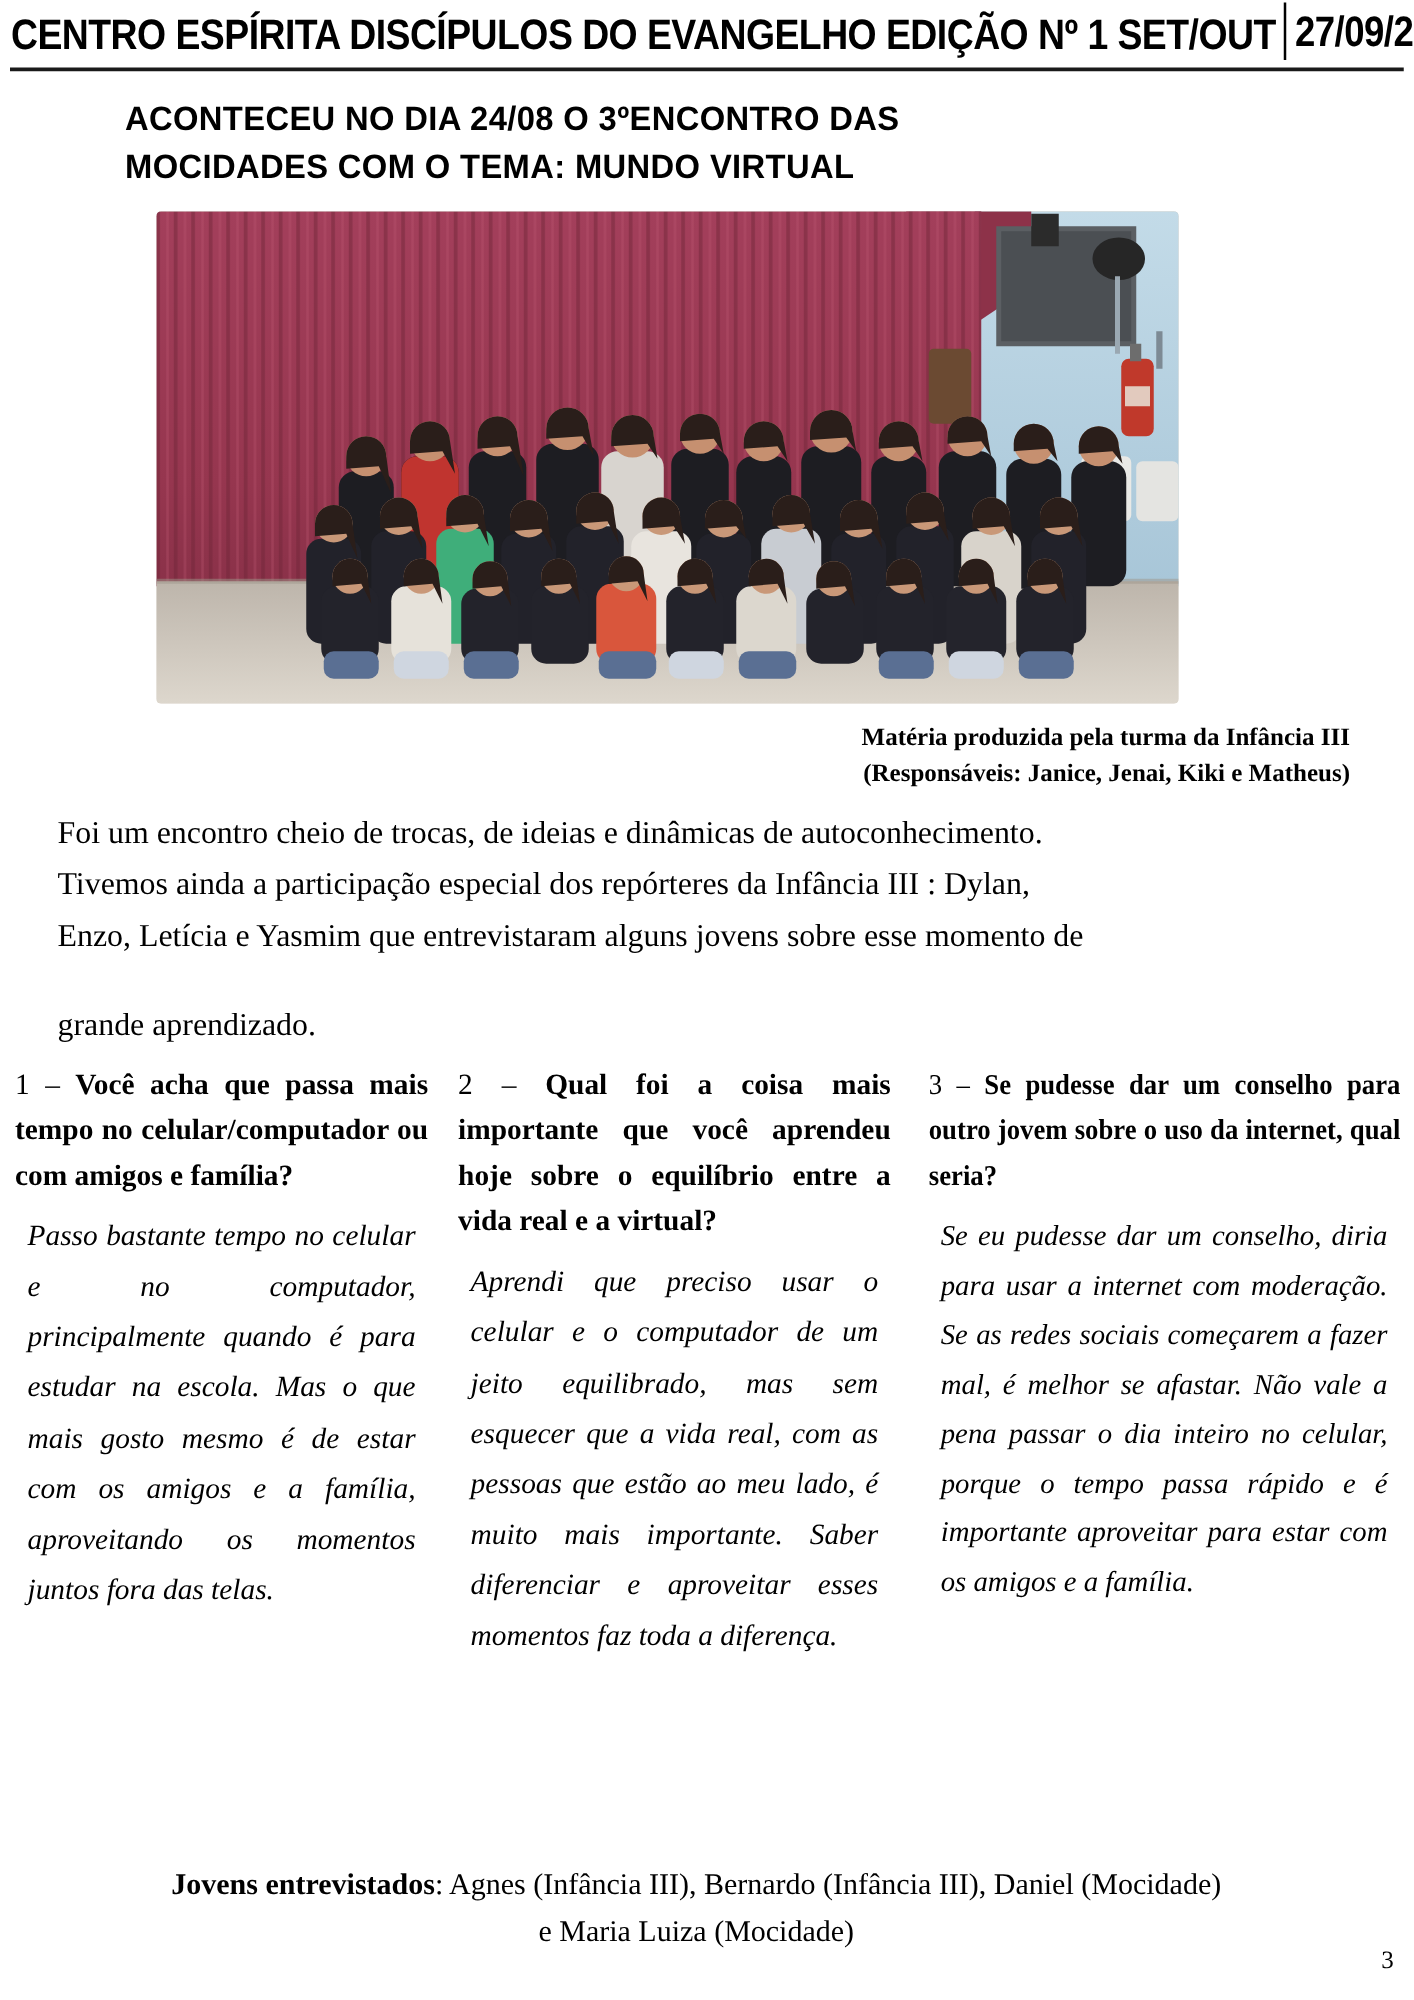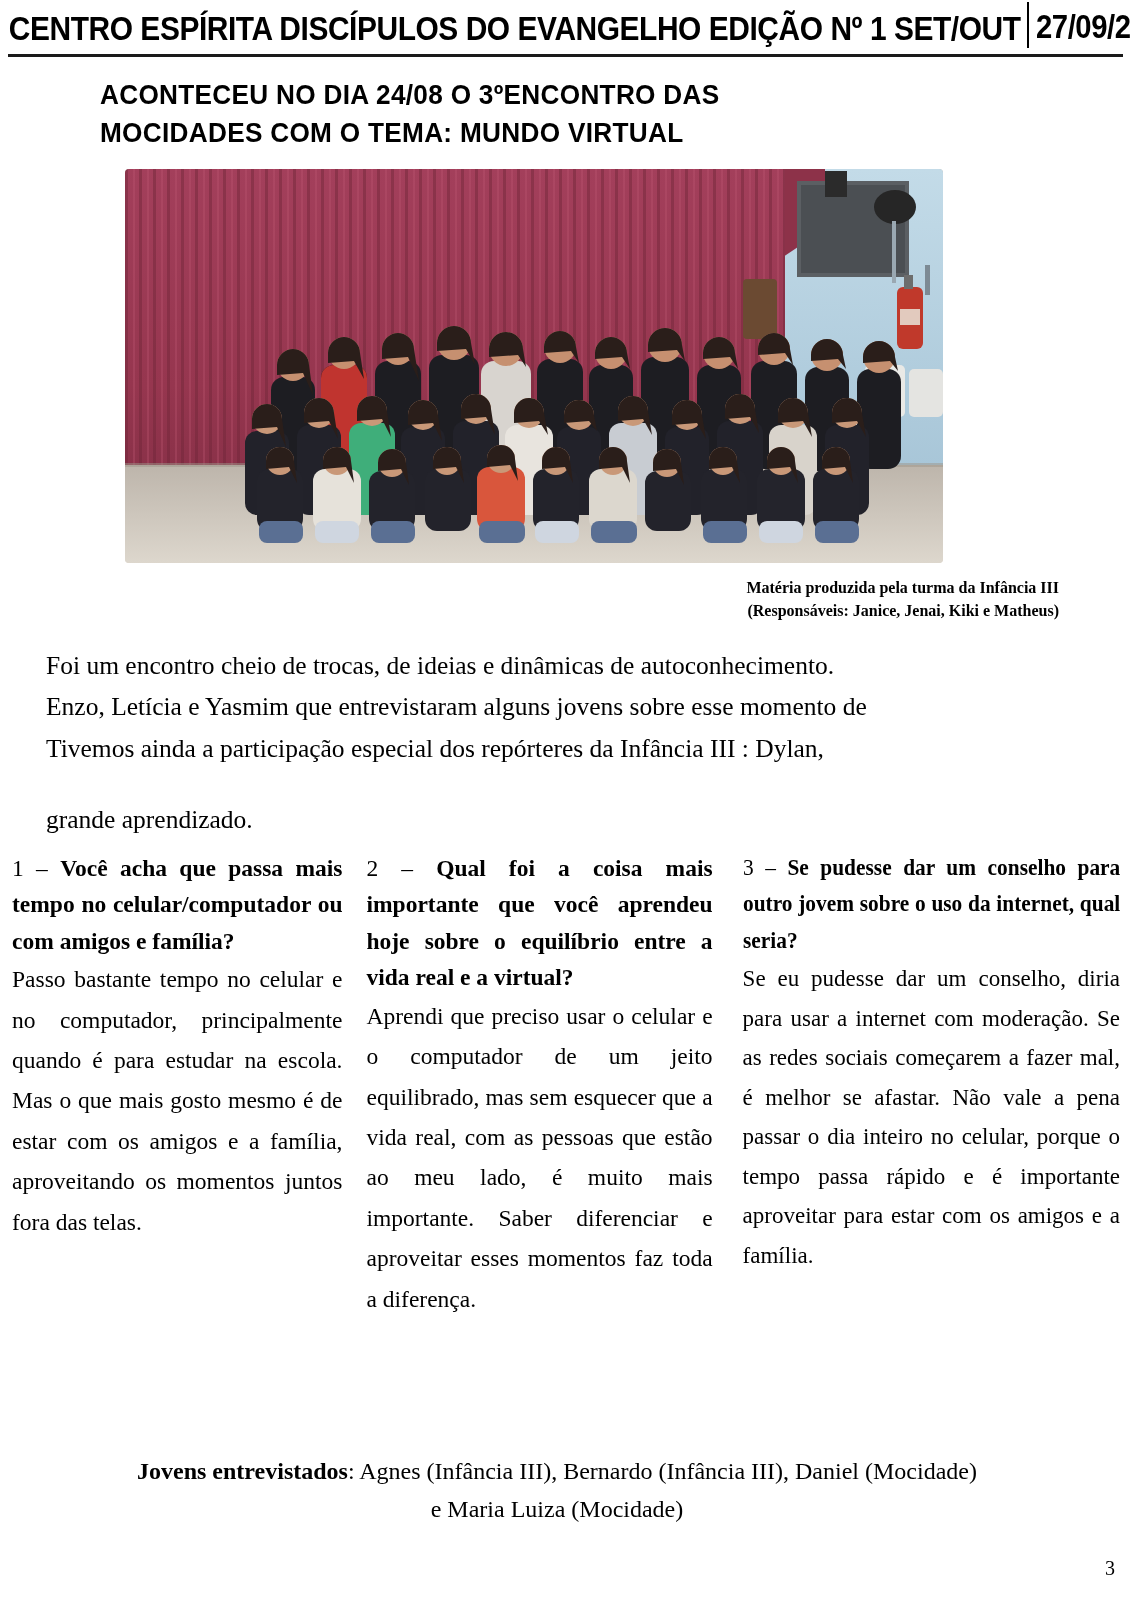--- a/index.html
+++ b/index.html
@@ -91,26 +91,26 @@
     width: 818px;
     height: 394px;
     border-radius: 4px;
     overflow: hidden;
   }
   .photo-svg { display:block; width:100%; height:100%; }
 
   
   .caption {
     position: absolute;
-    left: 422px;
+    left: 443px;
     top: 576px;
     width: 637px;
     text-align: right;
     font-weight: bold;
-    font-size: 16px;
+    font-size: 20px;
     line-height: 1.45;
   }
 
   
   .intro {
     position: absolute;
     left: 30px;
     top: 645px;
     width: 1063px;
     font-weight: normal;
@@ -147,37 +147,38 @@
     font-size: 23px;
     transform: scaleX(0.93);
     transform-origin: left top;
     width: 107.5%;
     line-height: 1.58;
   }
   .a {
     font-size: 23.5px;
     line-height: 1.72;
     text-align: justify;
-    margin: 0;
+    margin: 10px;
+    font-style: italic;
   }
   .col1 .a { font-size: 23.5px; }
   .col3 .a { font-size: 23px; }
 
   
   .footer {
     position: absolute;
     left: 12px;
     top: 1452px;
     width: 1090px;
     text-align: center;
     font-size: 24px;
     line-height: 1.6;
   }
   .footer b { font-weight: bold; }
-  .footer .l1 { display:block; }
+  .footer .l1 { display:block;margin-top:37px; }
   .footer .l2 { display:block; }
 
   .pageno {
     position: absolute;
     right: 16px;
     top: 1557px;
     font-size: 20px;
   }
 </style>
 </head>
@@ -400,22 +401,22 @@
   </svg>
 </div>
 
 <div class="caption">
   <div>Matéria produzida pela turma da Infância III</div>
   <div>(Responsáveis: Janice, Jenai, Kiki e Matheus)</div>
 </div>
 
 <div class="intro">
   <div>Foi um encontro cheio de trocas, de ideias e dinâmicas de autoconhecimento.</div>
+  <div>Tivemos ainda a participação especial dos repórteres da Infância III : Dylan,</div>
   <div>Enzo, Letícia e Yasmim que entrevistaram alguns jovens sobre esse momento de</div>
-  <div>Tivemos ainda a participação especial dos repórteres da Infância III : Dylan,</div>
   <div class="last">grande aprendizado.</div>
 </div>
 
 <div class="cols">
 
   <div class="col col1">
     <p class="q"><span class="num">1 – </span><span>Você acha que passa mais tempo no celular/computador ou com amigos e família?</span></p>
     <p class="a">Passo bastante tempo no celular e no computador, principalmente quando é para estudar na escola. Mas o que mais gosto mesmo é de estar com os amigos e a família, aproveitando os momentos juntos fora das telas.</p>
   </div>
 

